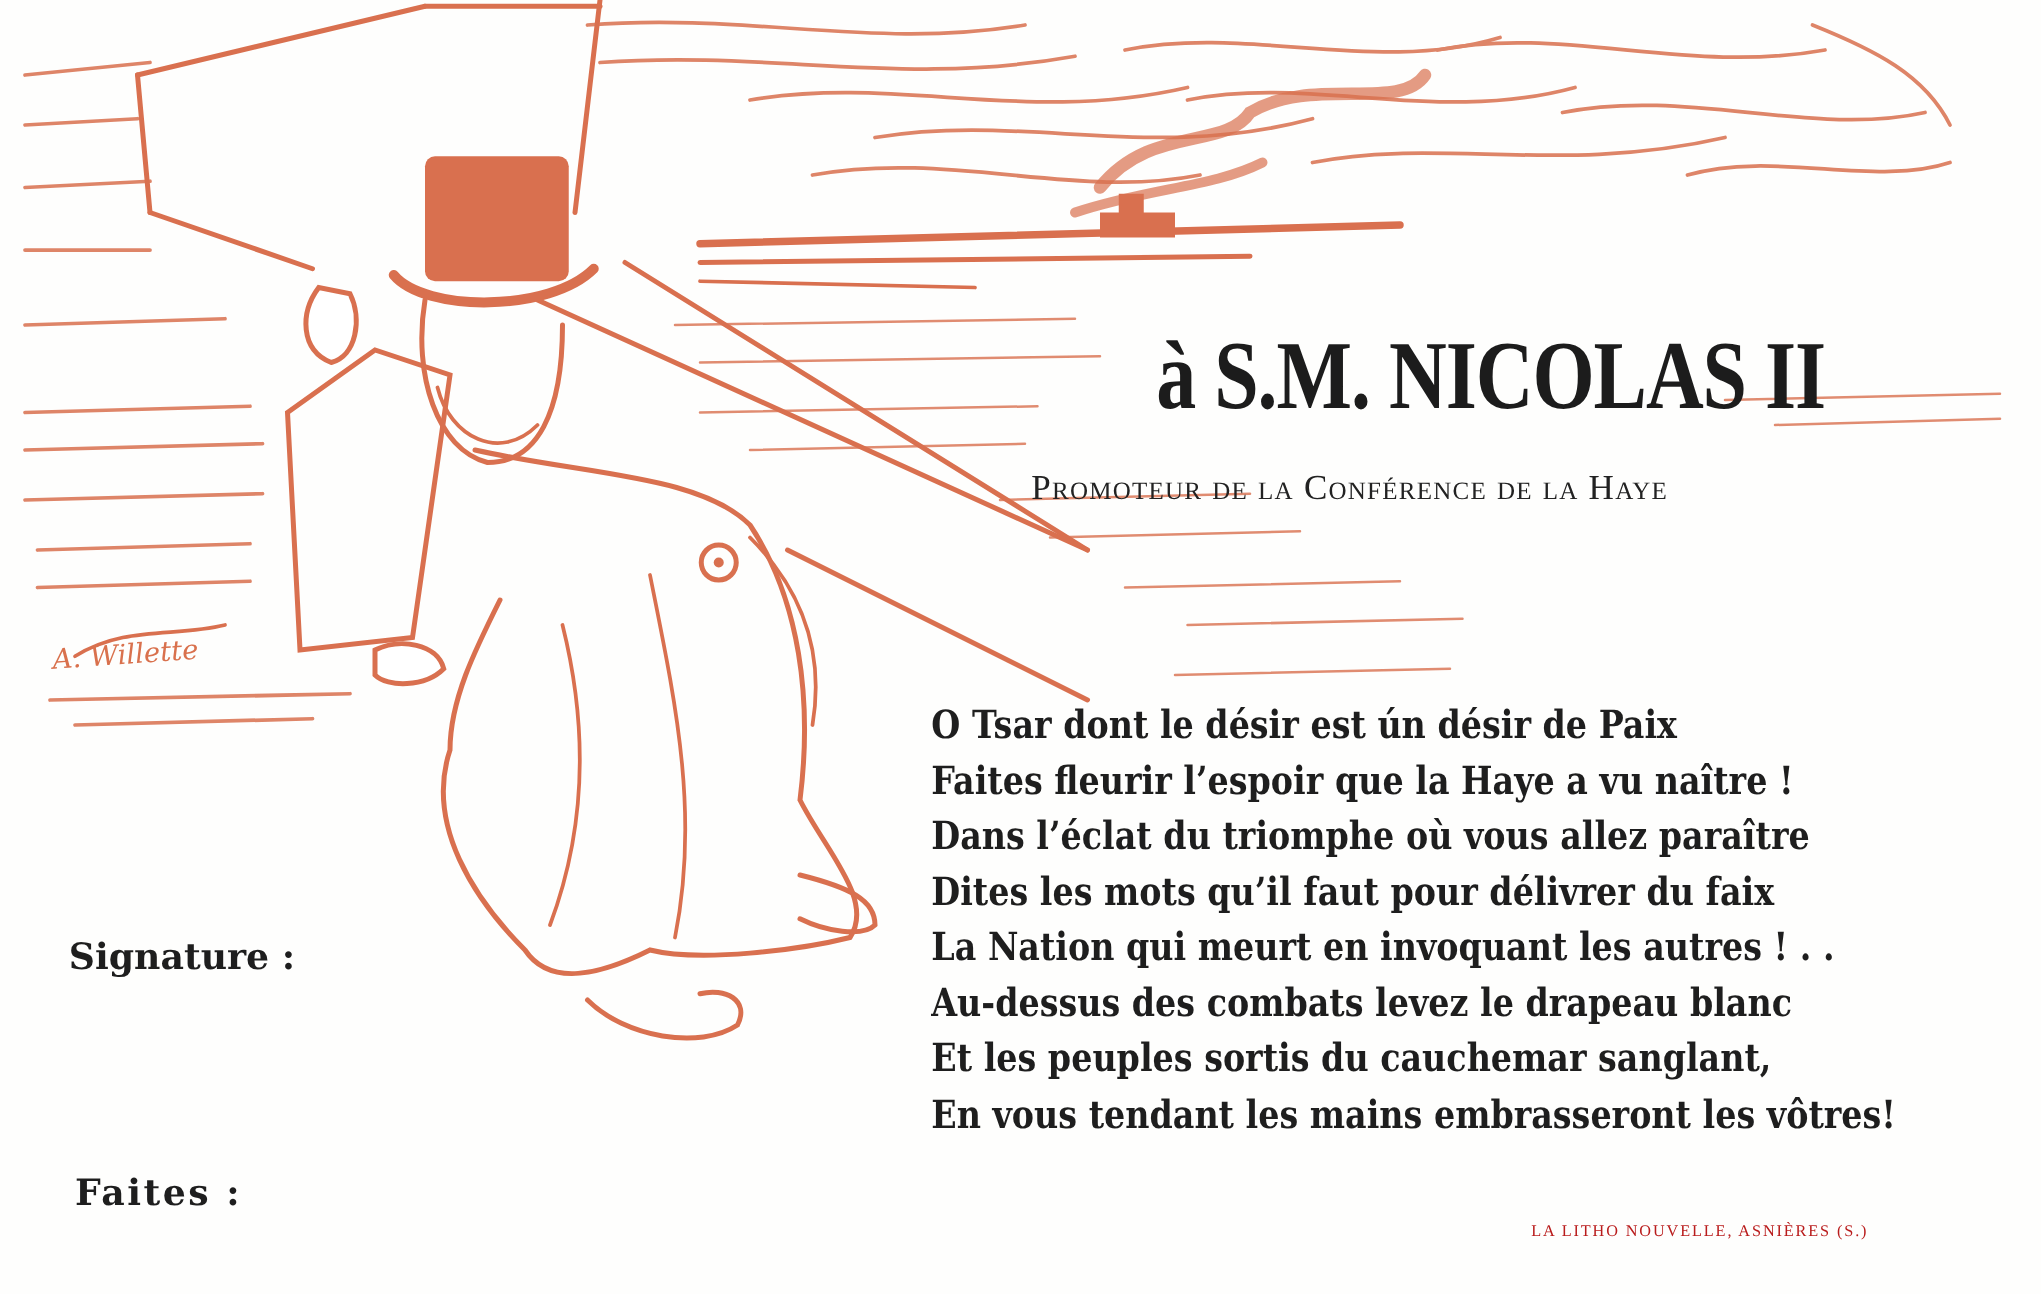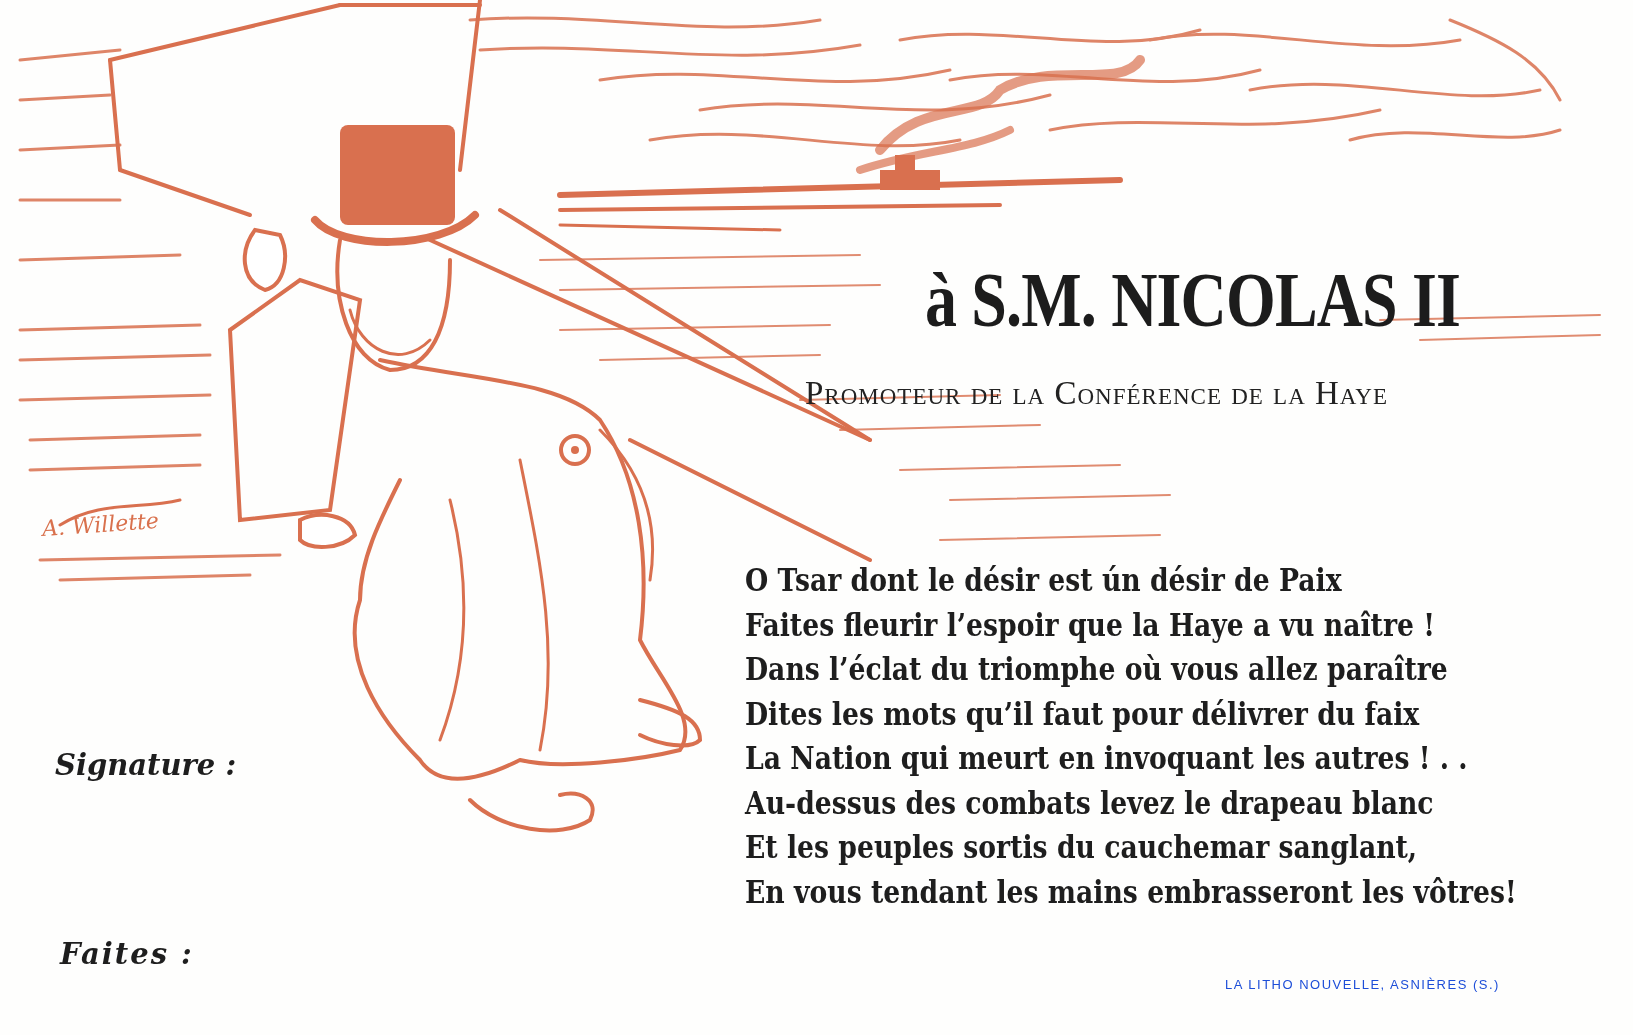--- a/index.html
+++ b/index.html
@@ -6,40 +6,40 @@
   body { width: 1633px; height: 1035px; position: relative; overflow: hidden; }
   .card { position: absolute; left: 0; top: 0; width: 1633px; height: 1035px; background: #fefefd; }
   .illus { position: absolute; left: 0; top: 0; width: 1633px; height: 1035px; }
   .title {
     position: absolute; left: 925px; top: 255px;
     font-family: "Liberation Serif", serif; font-weight: bold;
     font-size: 78px; color: #1c1c1c; letter-spacing: -1px;
     transform: scaleX(0.82); transform-origin: left top; white-space: nowrap;
   }
   .subtitle {
-    position: absolute; left: 805px; top: 375px;
-    font-family: "Liberation Serif", serif; font-size: 33px; color: #222;
+    position: absolute; left: 825px; top: 375px;
+    font-family: "Liberation Serif", serif; font-size: 28px; color: #222;
     font-variant: small-caps; letter-spacing: 1px; white-space: nowrap; text-align: center;
   }
   .poem {
     position: absolute; left: 745px; top: 558px;
     font-family: "DejaVu Serif", serif; font-size: 31px; color: #1e1e1e;
     line-height: 44.5px; transform: scaleX(0.86); transform-origin: left top;
     white-space: nowrap; font-weight: bold;
   }
   .poem div { height: 44.5px; }
   .label {
-    position: absolute; font-family: "DejaVu Serif", serif; font-style: italic;
+    position: absolute; font-family: "DejaVu Serif", serif; 
     font-weight: bold; font-size: 29px; color: #1e1e1e; white-space: nowrap;
   }
   .signature { left: 55px; top: 748px; }
   .adresse { left: 60px; top: 937px; letter-spacing: 2px; }
   .imprint {
     position: absolute; left: 1225px; top: 977px;
-    font-family: Liberation Sans, sans-serif; font-size: 13px; color: #1d4ed8;
+    font-family: Liberation Serif, serif; font-size: 13px; color: #b91c1c;
     letter-spacing: 1.5px; white-space: nowrap;
   }
   .artist {
     position: absolute; left: 42px; top: 512px;
     font-family: "DejaVu Serif", serif; font-style: italic; font-size: 22px;
     color: #d9714d; transform: rotate(-4deg); white-space: nowrap;
   }
 </style>
 </head>
 <body>

